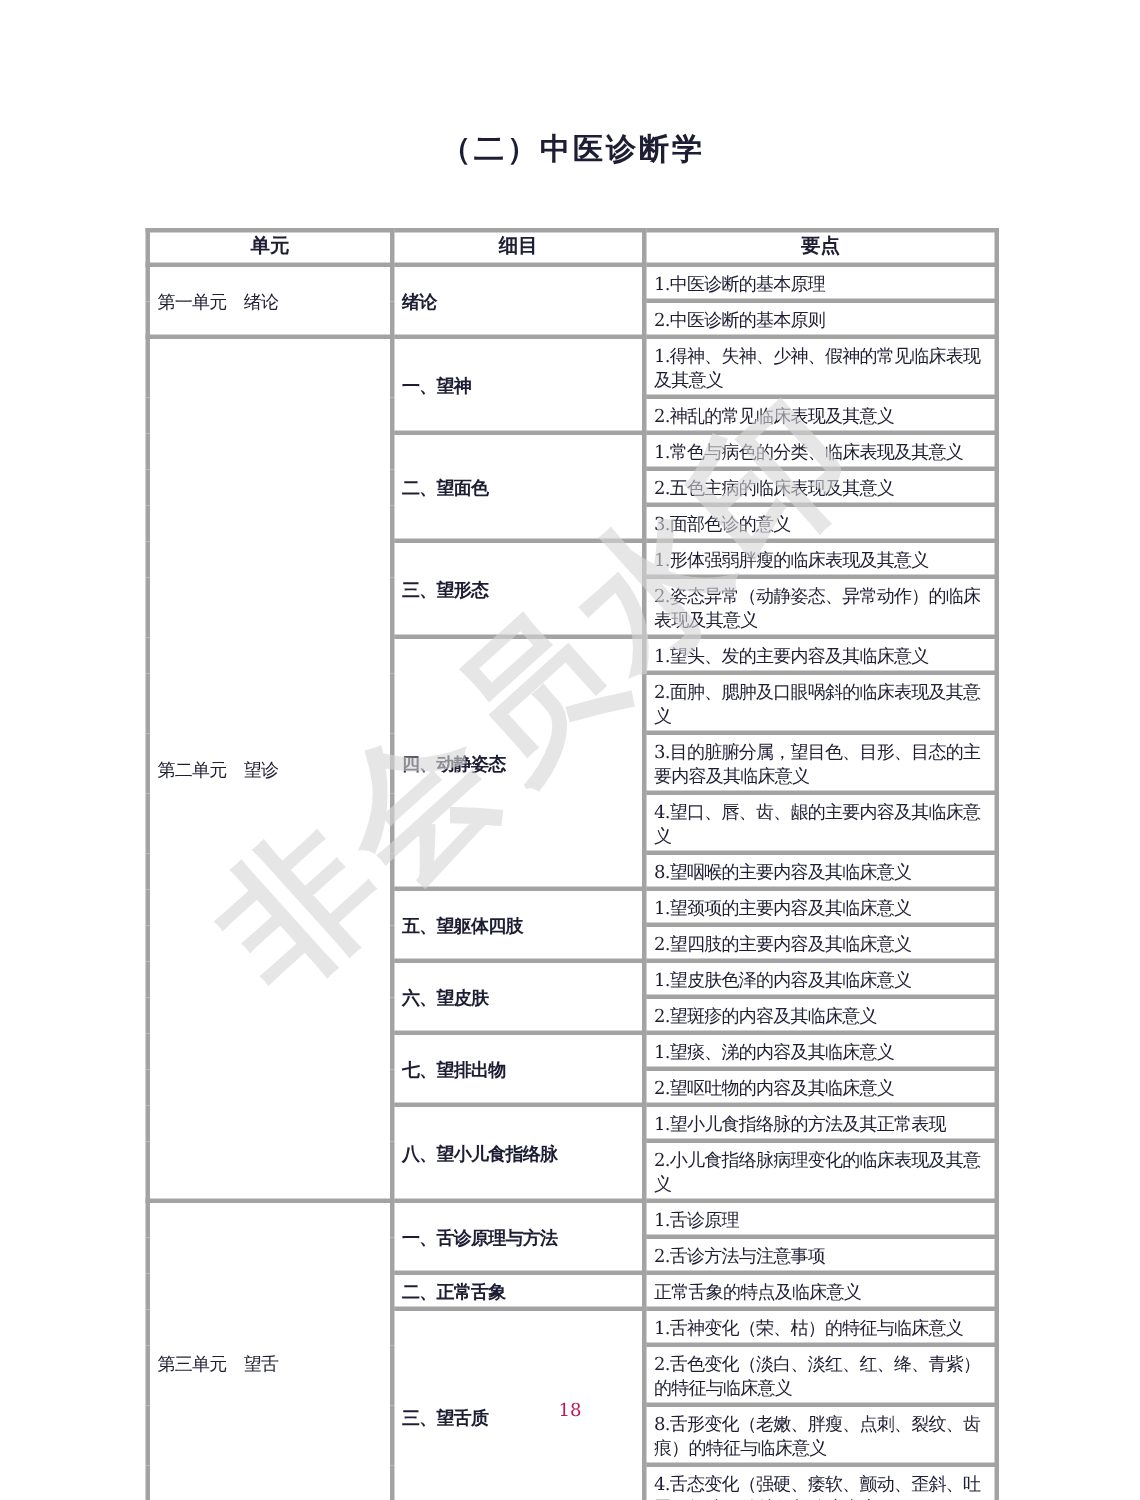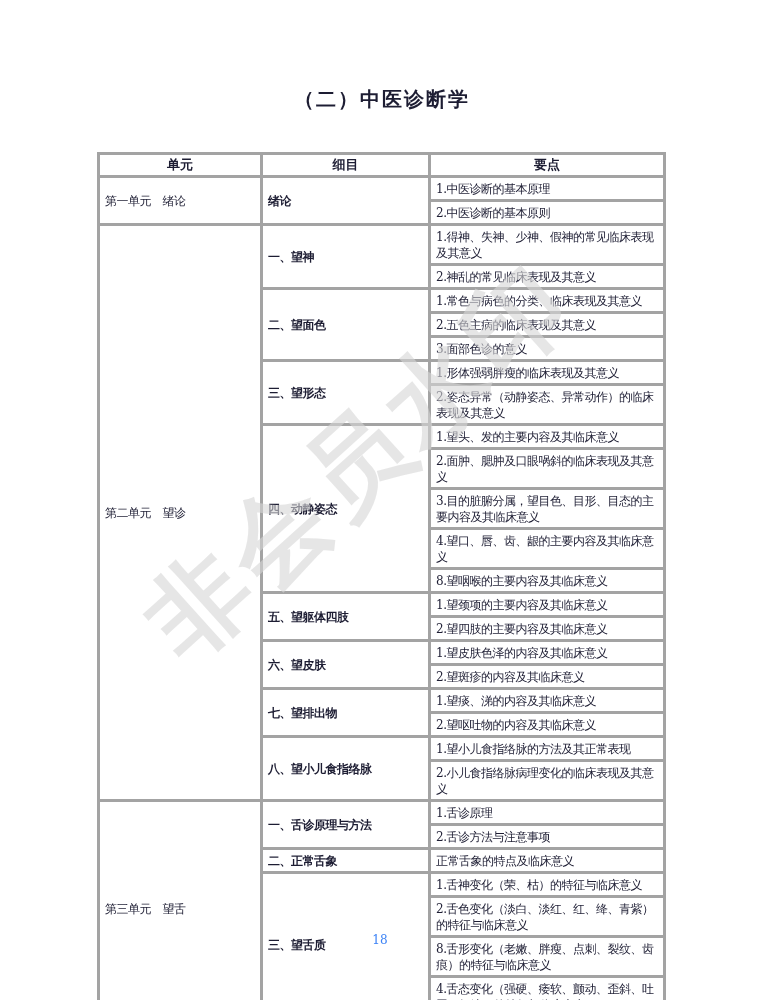--- a/index.html
+++ b/index.html
@@ -32,21 +32,21 @@
   .syllabus td.point-cell{height:16px;}
   .watermark{
     position:absolute;left:40px;top:395px;width:640px;
     text-align:center;font-size:100px;font-weight:bold;
     color:#d7d7d7;opacity:0.6;letter-spacing:6px;white-space:nowrap;
     transform:rotate(-42deg);transform-origin:center center;
     pointer-events:none;z-index:5;
   }
   .footer{
     position:absolute;top:933px;left:0;right:0;
-    text-align:center;font-size:12px;color:#3b82f6;
+    text-align:center;font-size:12px;color:#be185d;
   }
 </style>
 </head>
 <body>
 
 <div class="page">
 
   <div class="watermark">非会员水印</div>
 
   <h1 class="title">（二）中医诊断学</h1>

